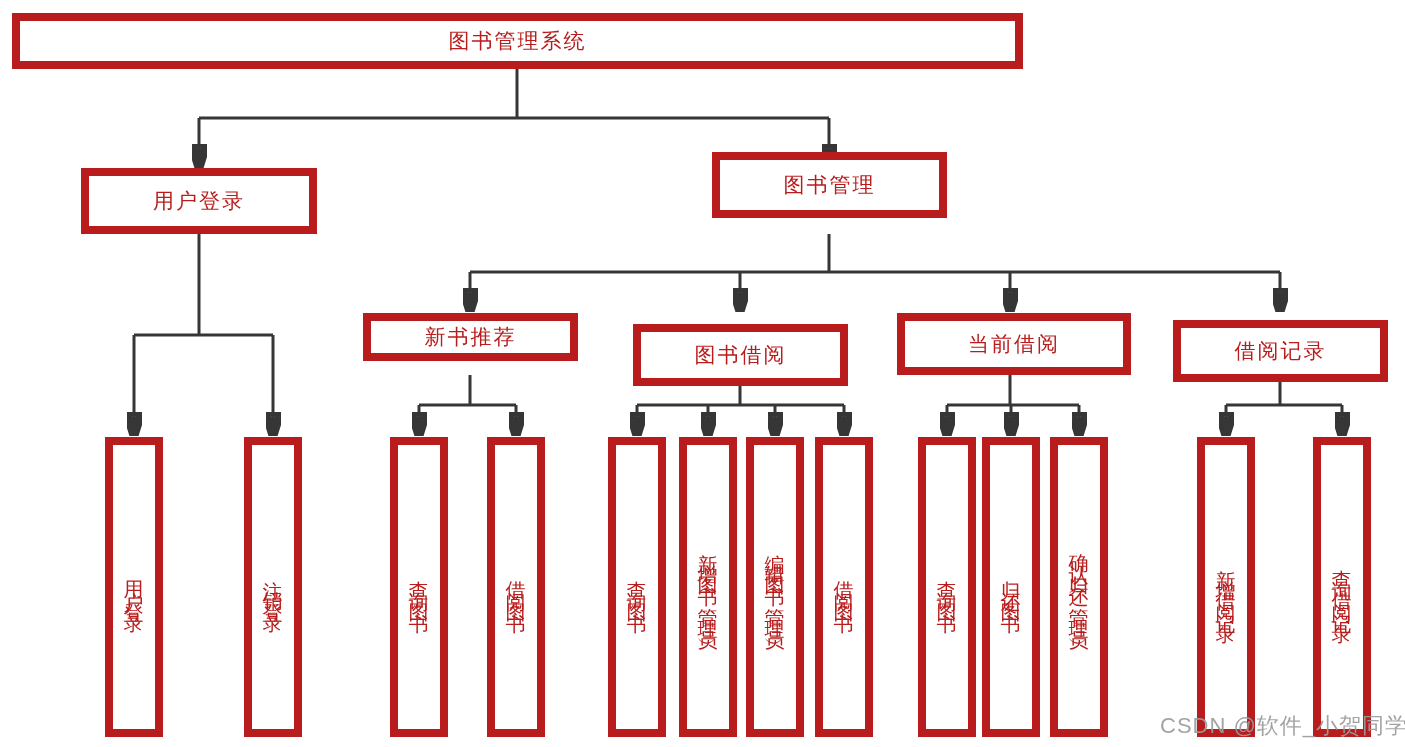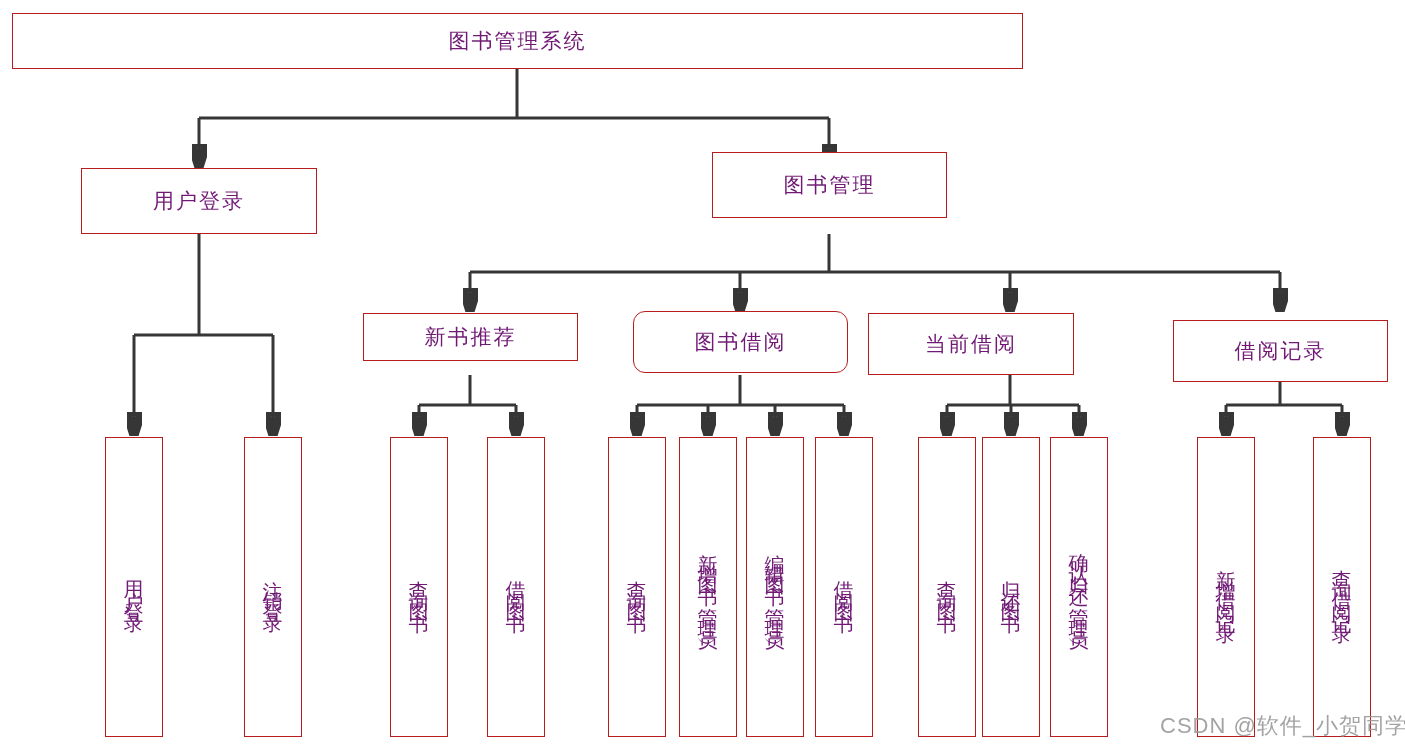--- a/index.html
+++ b/index.html
@@ -22,27 +22,27 @@
     stroke: #363636;
     stroke-width: 3;
   }
   svg.connectors path.arrow {
     marker-end: url(#arrowhead);
   }
   .box {
     position: absolute;
     box-sizing: border-box;
     background: #ffffff;
-    border: 1px solid #b91c1c;
+    border: 8px solid #b91c1c;
     display: flex;
     align-items: center;
     justify-content: center;
     font-size: 21px;
     letter-spacing: 2px;
-    color: #701a75;
+    color: #b91c1c;
     text-align: center;
   }
   .vbox {
     writing-mode: vertical-rl;
     text-orientation: mixed;
     font-size: 20px;
     letter-spacing: 11px;
     line-height: 1;
   }
   .leaf { top: 437px; width: 58px; height: 300px; }
@@ -100,22 +100,22 @@
     <path class="arrow" d="M1226 405 V434"></path>
     <path class="arrow" d="M1342 405 V434"></path>
   </svg>
 
   <div class="box" style="left:12px; top:13px; width:1011px; height:56px;">图书管理系统</div>
 
   <div class="box" style="left:81px; top:168px; width:236px; height:66px;">用户登录</div>
   <div class="box" style="left:712px; top:152px; width:235px; height:66px;">图书管理</div>
 
   <div class="box" style="left:363px; top:313px; width:215px; height:48px;">新书推荐</div>
-  <div class="box" style="left:633px; top:311px; width:215px; height:62px;border-radius:12px;">图书借阅</div>
-  <div class="box" style="left:868px; top:313px; width:206px; height:62px;">当前借阅</div>
+  <div class="box" style="left:633px; top:324px; width:215px; height:62px;">图书借阅</div>
+  <div class="box" style="left:897px; top:313px; width:234px; height:62px;">当前借阅</div>
   <div class="box" style="left:1173px; top:313px; width:215px; height:62px;margin-top:7px;">借阅记录</div>
 
   <div class="box vbox leaf" style="left:105px;">用户登录</div>
   <div class="box vbox leaf" style="left:244px;">注销登录</div>
 
   <div class="box vbox leaf" style="left:390px;">查询图书</div>
   <div class="box vbox leaf" style="left:487px;">借阅图书</div>
 
   <div class="box vbox leaf" style="left:608px;">查询图书</div>
   <div class="box vbox leaf" style="left:679px;">新增图书（管理员）</div>

